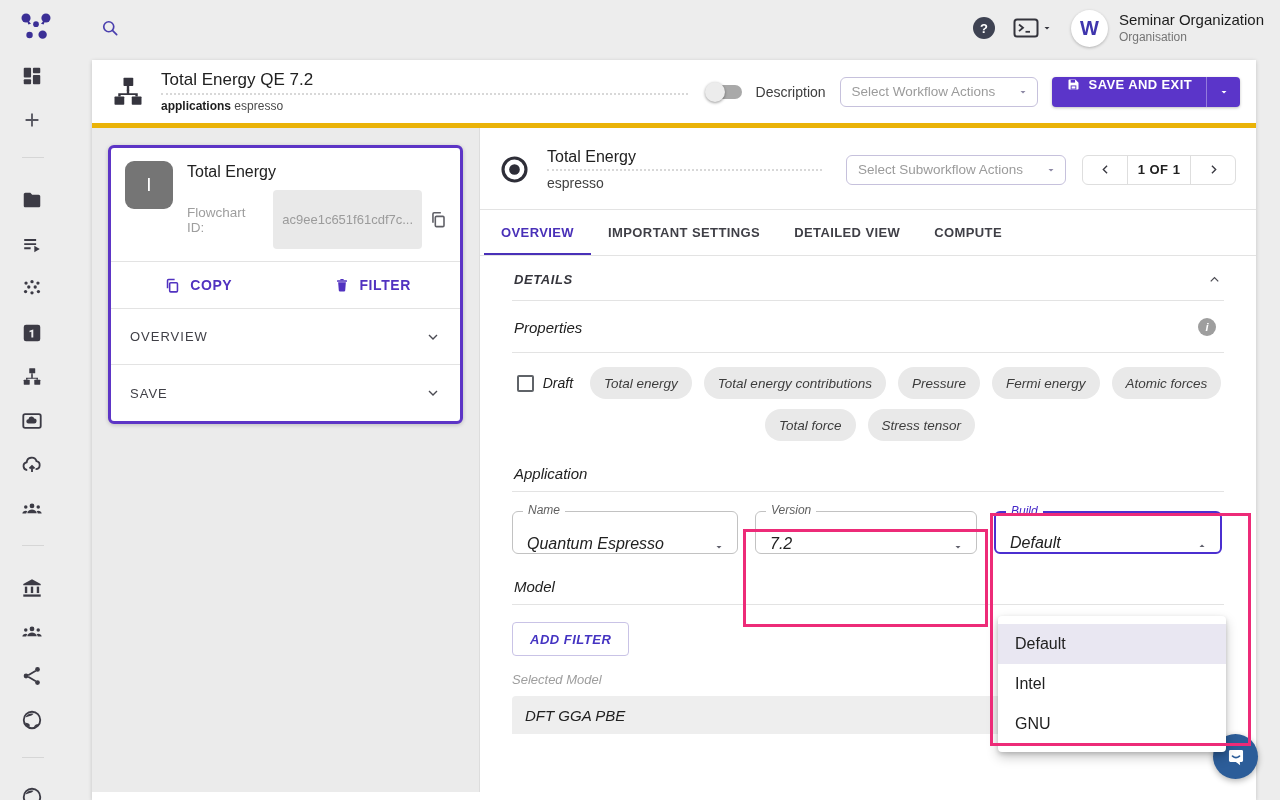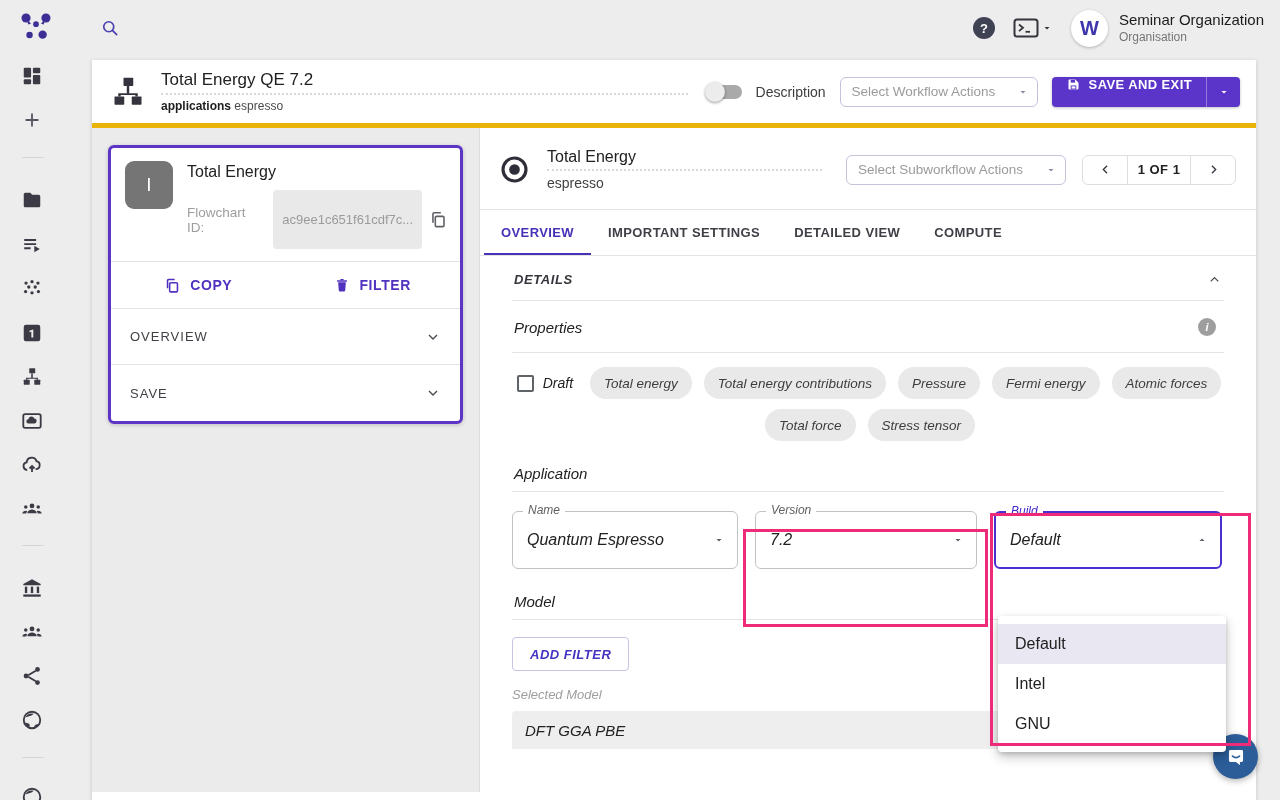--- a/index.html
+++ b/index.html
@@ -88,21 +88,21 @@
   .info-dot { width:18px; height:18px; border-radius:50%; background:#9e9e9e; color:#fff; font-size:11px; font-weight:700; display:flex; align-items:center; justify-content:center; cursor:pointer; }
   .chips-block { padding:14px 0 0 2px; }
   .chip-row { display:flex; align-items:center; gap:12px; margin-bottom:10px;justify-content:center; }
   .chip-row.second { padding-left:2px; }
   .draft-group { display:flex; align-items:center; gap:9px; margin-right:5px; cursor:pointer; }
   .checkbox { width:17px; height:17px; border:2px solid #5f6368; border-radius:2px; background:#fff; }
   .draft-label { font-size:14px; color:#212121; }
   .chip { height:32px; border-radius:16px; background:#e9e9e9; display:flex; align-items:center; padding:0 14px; font-size:13.5px; color:#3d3d3d; cursor:pointer; white-space:nowrap; }
   .section-heading { font-size:15px; color:#212121; margin-top:24px; padding:0 0 9px 2px; border-bottom:1px solid #e3e3e3; }
   .form-row { display:flex; gap:17px; margin-top:19px; }
-  .mselect { position:relative; height:58px; border:1px solid #c2c2c2; border-radius:6px; display:flex; align-items:center; justify-content:space-between; padding:0 12px 0 14px; font-size:16px; color:#212121; cursor:pointer; background:#fff; }
+  .mselect { position:relative; height:43px; border:1px solid #c2c2c2; border-radius:6px; display:flex; align-items:flex-end; justify-content:space-between; padding:0 12px 0 14px; font-size:16px; color:#212121; cursor:pointer; background:#fff; }
   .mselect .mlabel { position:absolute; top:-9px; left:10px; background:#fff; padding:0 5px; font-size:12px; color:#5f5f5f; }
   .mselect.focused { border:2px solid #4b2fd0; }
   .mselect.focused .mlabel { color:#4527c8; }
   .w-name { width:226px; } .w-version { width:222px; } .w-build { width:228px; }
   .add-filter { display:inline-flex; align-items:center; margin-top:17px; height:34px; padding:0 17px; border:1px solid #c9c3e6; border-radius:4px; color:#4534c2; font-size:13px; font-weight:700; letter-spacing:.5px; cursor:pointer; background:#fff; }
   .sel-model-label { margin-top:16px; font-size:13px; color:#9e9e9e; }
   .model-select { margin-top:9px; height:38px; background:#eeeeee; border-radius:4px 4px 0 0; display:flex; align-items:center; justify-content:space-between; padding:0 14px 0 13px; font-size:15px; cursor:pointer; }
 
   
   .annot { position:absolute; border:3px solid #ed2b78; z-index:100; pointer-events:none; }

